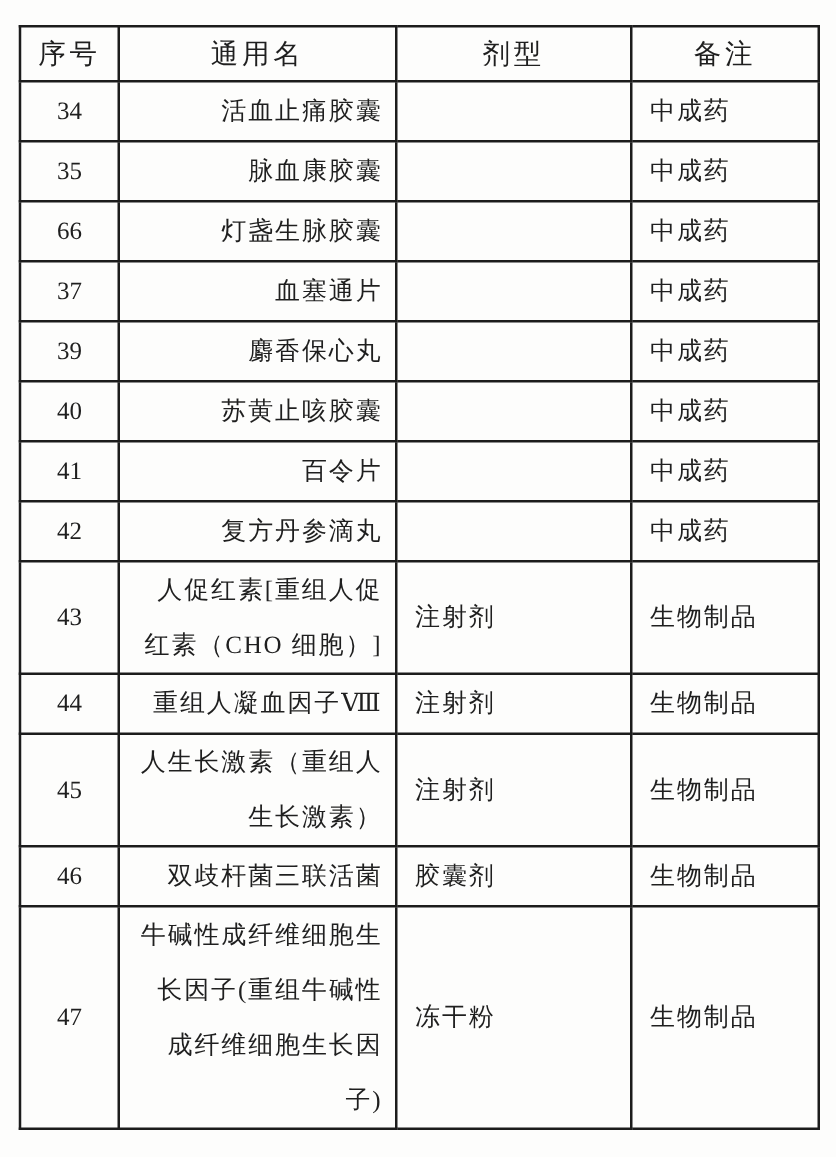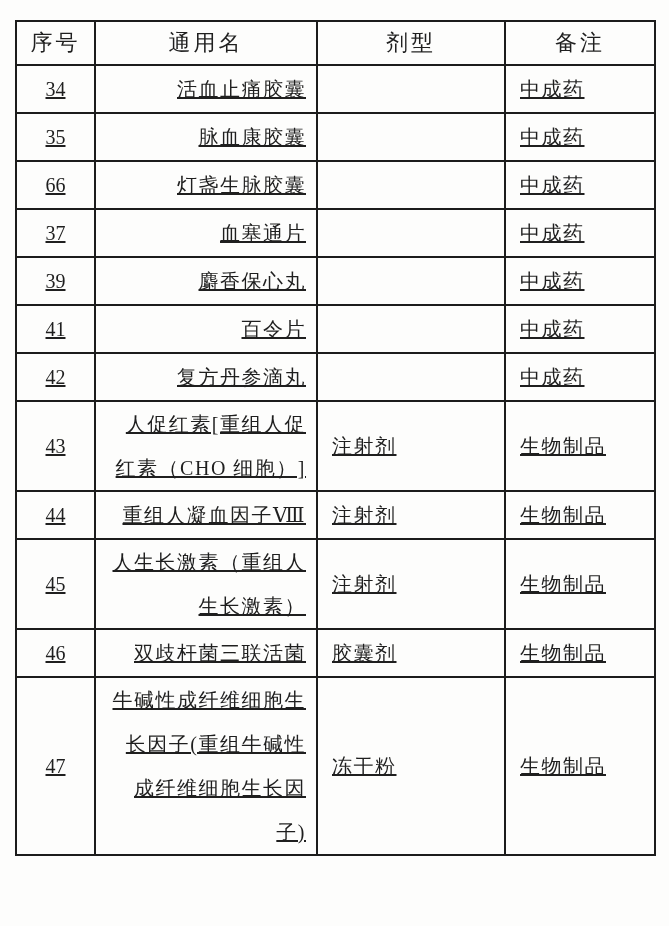--- a/index.html
+++ b/index.html
@@ -46,21 +46,20 @@
     padding: 0 4px;
     margin-top: 16px;
   }
   .drug-table tbody tr {
     height: 46px;
   }
   .drug-table td {
     font-size: 20px;
     letter-spacing: 1.5px;
     line-height: 44px;
-    text-decoration: underline;
   }
   td.cell-no {
     text-align: center;
     font-size: 20px;
     letter-spacing: 0;
     font-family: "Liberation Serif", "DejaVu Serif", serif;
   }
   td.cell-name {
     text-align: right;
     padding: 0 10px 0 12px;
@@ -124,20 +123,26 @@
   </tr>
 
 
   <tr>
     <td class="cell-no">39</td>
     <td class="cell-name">麝香保心丸</td>
     <td class="cell-form"></td>
     <td class="cell-note">中成药</td>
   </tr>
 
+  <tr>
+    <td class="cell-no">40</td>
+    <td class="cell-name">苏黄止咳胶囊</td>
+    <td class="cell-form"></td>
+    <td class="cell-note">中成药</td>
+  </tr>
 
   <tr>
     <td class="cell-no">41</td>
     <td class="cell-name">百令片</td>
     <td class="cell-form"></td>
     <td class="cell-note">中成药</td>
   </tr>
 
   <tr>
     <td class="cell-no">42</td>

